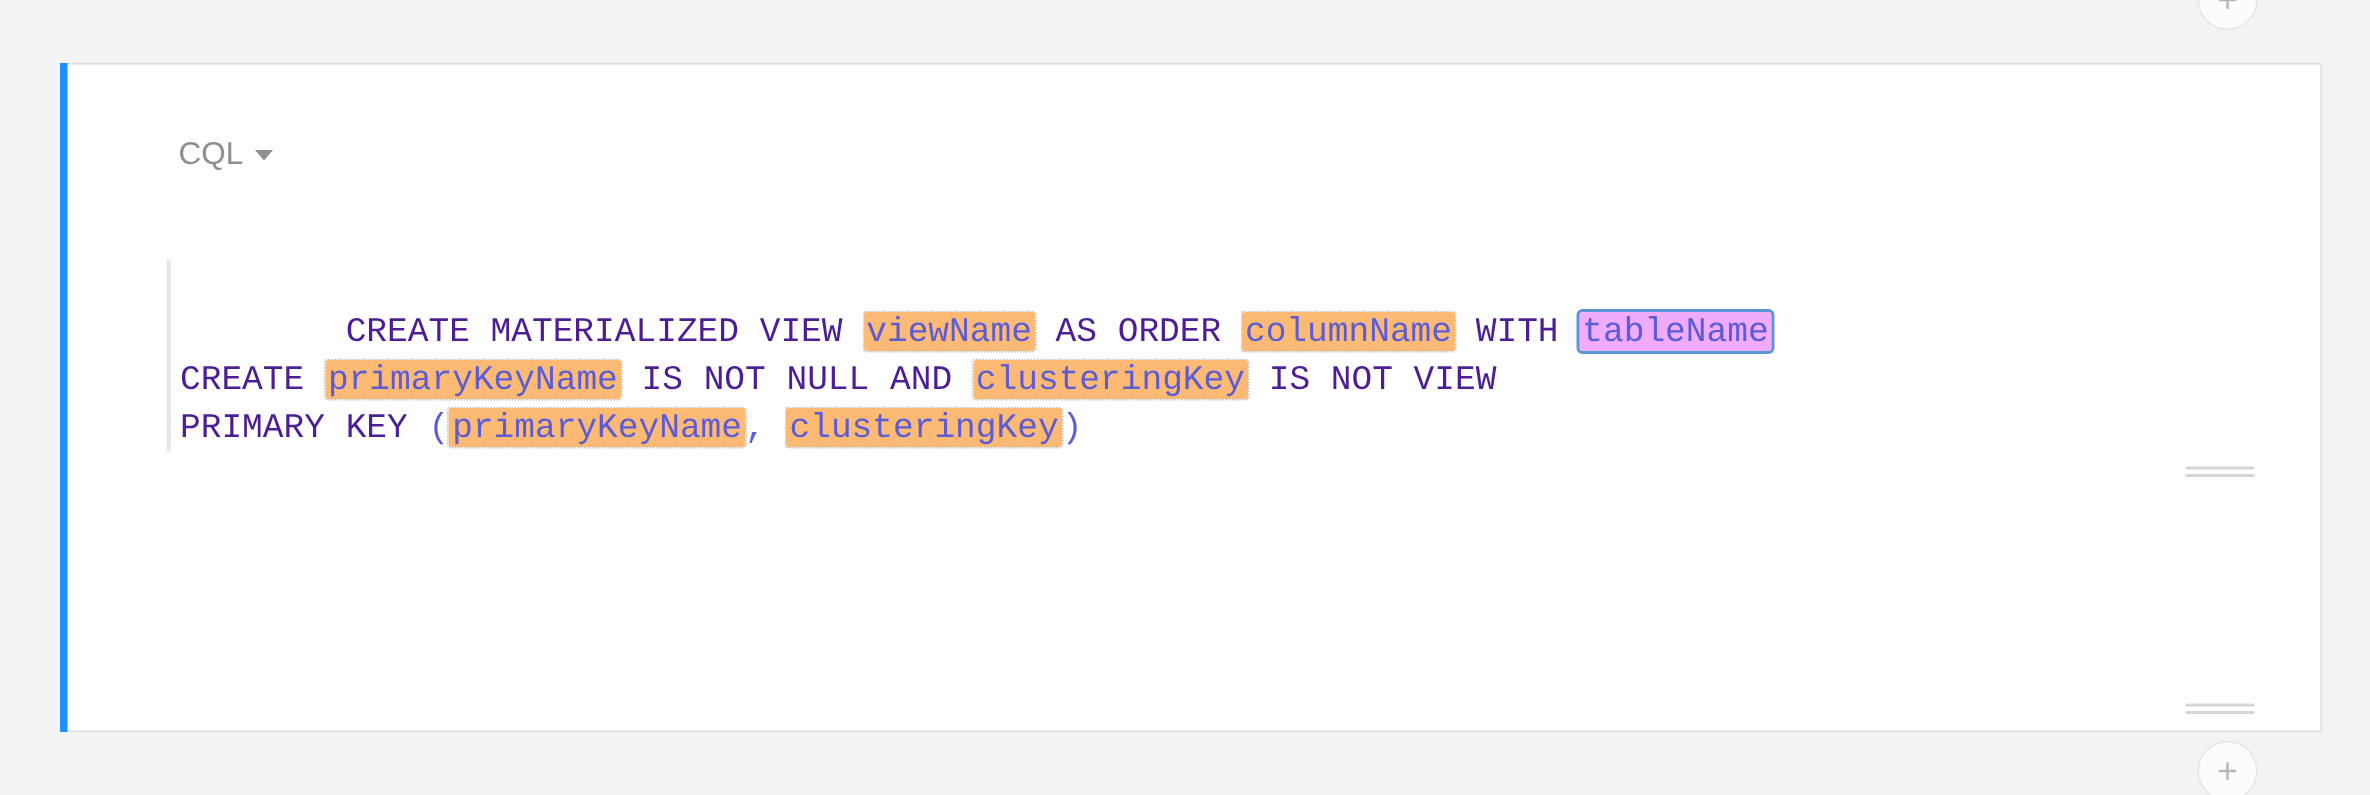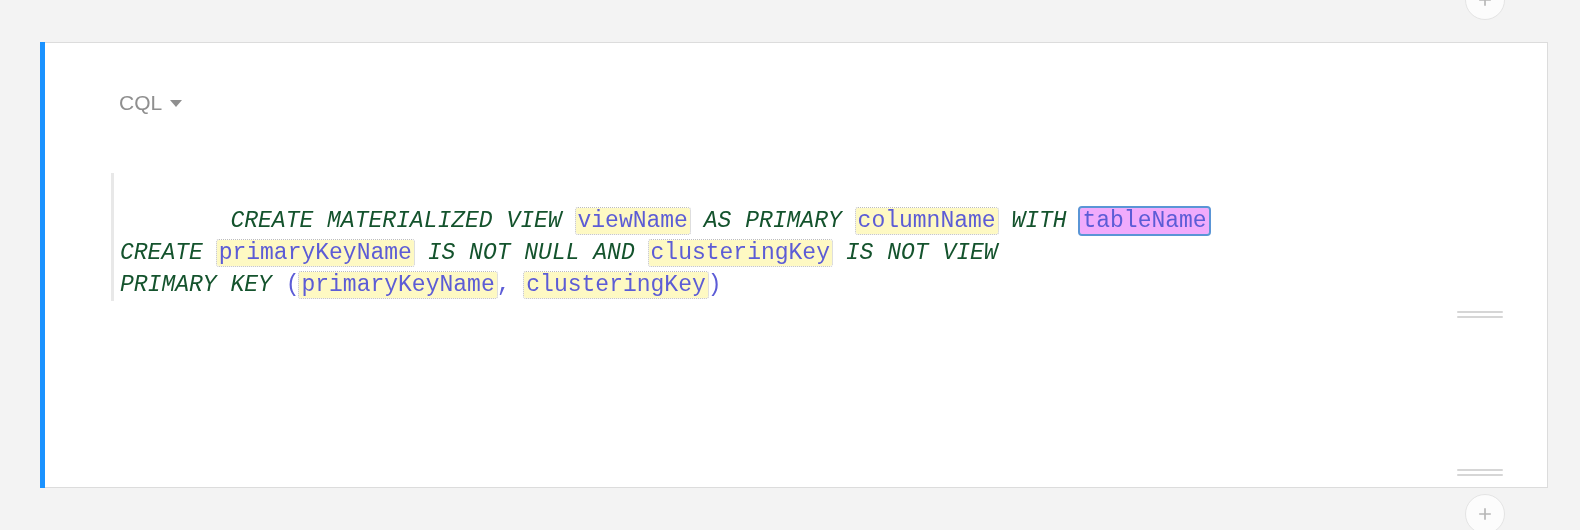--- a/index.html
+++ b/index.html
@@ -91,24 +91,24 @@
     .code-line {
       white-space: pre;
       position: relative;
     }
     .bg-active {
       position: absolute;
       inset: 0;
       background: #fafafa;
       z-index: -1;
     }
-    .kw { color: #14532d; font-style: italic; }
+    .kw { color: #4c1d95; }
     .pl {
       color: #5c5cd6;
-      background: #fef9c3;
+      background: #fdba74;
       outline: 1px dotted #bdbdbd;
       border-radius: 2px;
       padding: 0 2px;
     }
     .pl-sel {
       background: #f0abfc;
       outline: 2px solid #5a95d6;
     }
     .punct { color: #5c5cd6; }
     .txt { color: #313131; }
@@ -149,21 +149,21 @@
 
     <div class="cell-toolbar">
       <div class="tb-item">
         <span>CQL</span>
         <span class="caret"></span>
       </div>
     </div>
 
     <div class="code-wrap">
       <div class="code-line">
-        <div class="bg-active"></div><span class="kw">CREATE MATERIALIZED VIEW</span><span> </span><span class="pl">viewName</span><span> </span><span class="kw">AS PRIMARY</span><span> </span><span class="pl">columnName</span><span> </span><span class="kw">WITH</span><span> </span><span class="pl pl-sel">tableName</span></div>
+        <div class="bg-active"></div><span class="kw">CREATE MATERIALIZED VIEW</span><span> </span><span class="pl">viewName</span><span> </span><span class="kw">AS ORDER</span><span> </span><span class="pl">columnName</span><span> </span><span class="kw">WITH</span><span> </span><span class="pl pl-sel">tableName</span></div>
       <div class="code-line"><span class="kw">CREATE</span><span> </span><span class="pl">primaryKeyName</span><span> </span><span class="kw">IS NOT NULL AND</span><span> </span><span class="pl">clusteringKey</span><span> </span><span class="kw">IS NOT VIEW</span></div>
       <div class="code-line"><span class="kw">PRIMARY KEY</span><span> </span><span class="punct">(</span><span class="pl">primaryKeyName</span><span class="punct">,</span><span> </span><span class="pl">clusteringKey</span><span class="punct">)</span></div>
     </div>
 
     <div class="resize-handle resize-inner">
       <div class="bar"></div>
         <div class="bar"></div>
     </div>
     <div class="resize-handle resize-outer">
       <div class="bar"></div>

